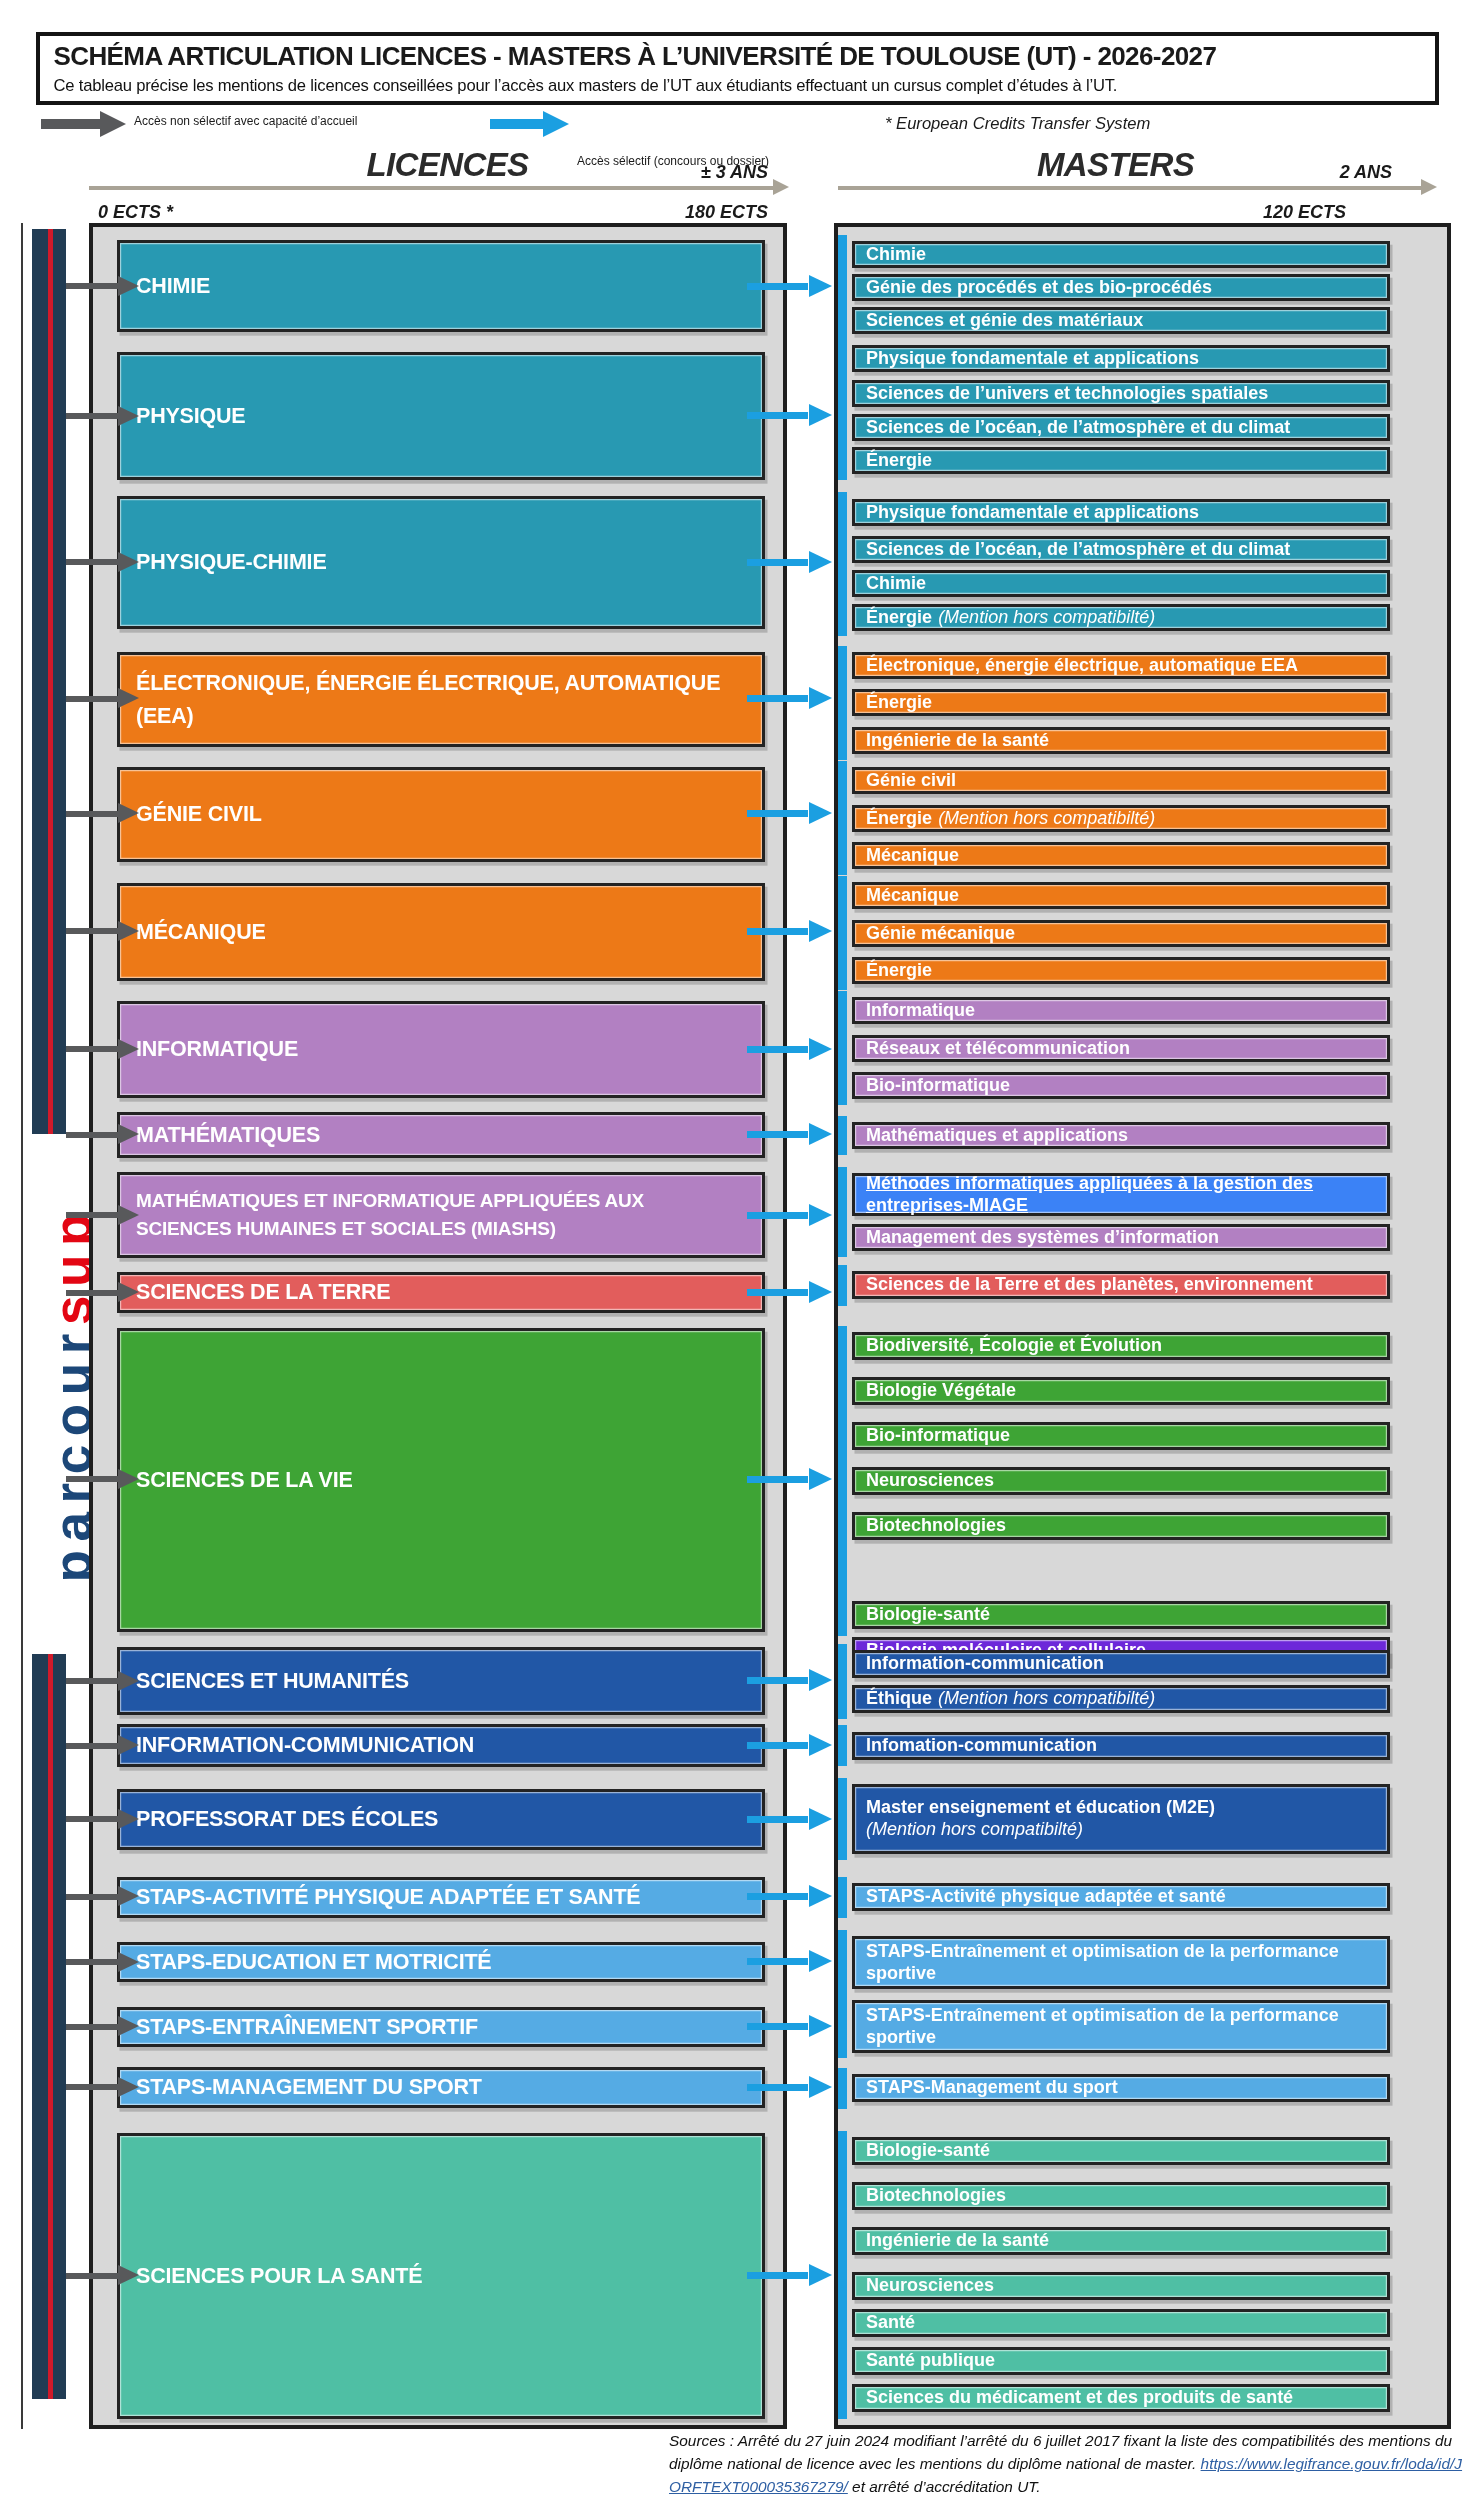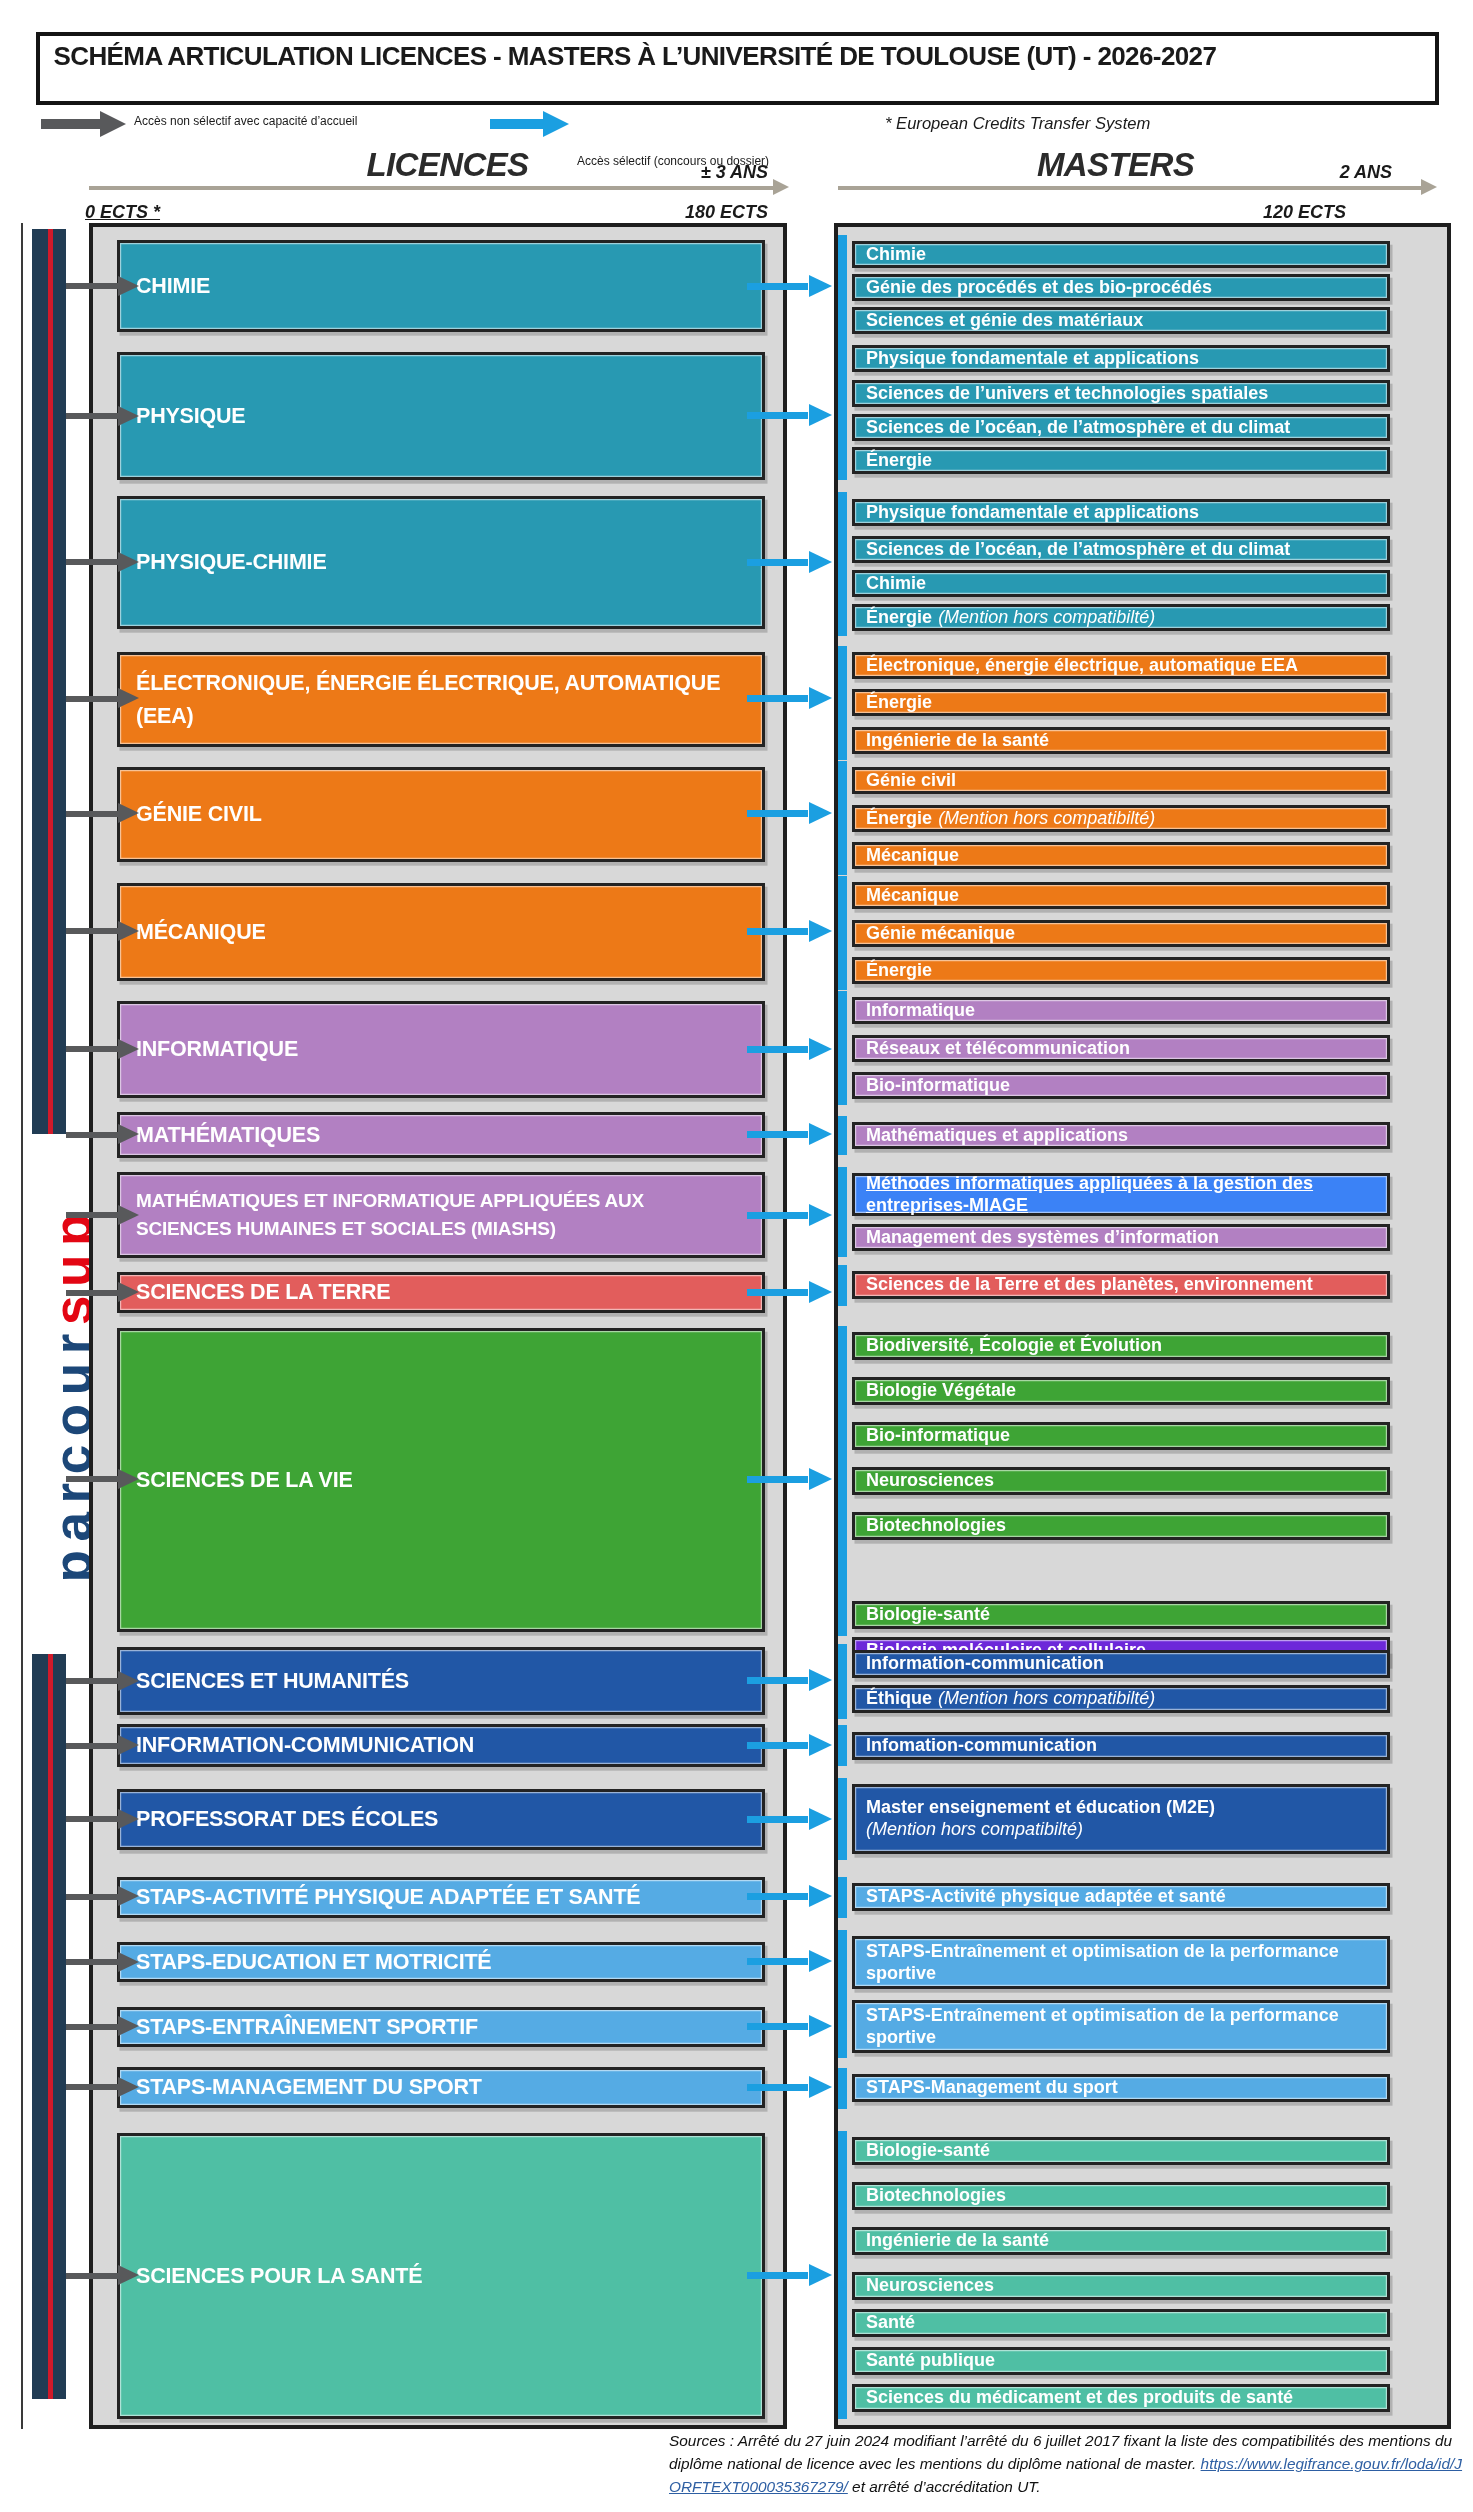--- a/index.html
+++ b/index.html
@@ -68,20 +68,21 @@
   .footer-right{left:669px;width:799px;}
   .flink{color:#2E5FA3;text-decoration:underline;word-break:break-all;cursor:pointer;}
 </style>
 </head>
 <body>
 
 <div class="page">
 
   <div class="title-box">
     <div class="page-title">SCHÉMA ARTICULATION LICENCES - MASTERS À L’UNIVERSITÉ DE TOULOUSE (UT) - 2026-2027</div>
+    <div class="page-subtitle">Ce tableau précise les mentions de licences conseillées pour l’accès aux masters de l’UT aux étudiants effectuant un cursus complet d’études à l’UT.</div>
   </div>
 
   <div>
     <div class="shaft" style="left: 41px; top: 119px; width: 59px; height: 9.8px; background: rgb(88, 89, 91);"></div>
     <div class="ahead" style="left:100px;top:111px;border-top:13px solid transparent;border-bottom:13px solid transparent;border-left:26px solid #58595B;"></div>
     <div class="legend-label" style="left:134px;top:114px;">Accès non sélectif avec capacité d’accueil</div>
 
     <div class="shaft" style="left: 490px; top: 119px; width: 53px; height: 9.8px; background: rgb(27, 159, 225);"></div>
     <div class="ahead" style="left:543px;top:111px;border-top:13px solid transparent;border-bottom:13px solid transparent;border-left:26px solid #1B9FE1;"></div>
     <div class="legend-label" style="left:577px;top:114px;margin-top:40px;">Accès sélectif (concours ou dossier)</div>
@@ -93,21 +94,21 @@
   <div class="col-header" style="left:968px;">MASTERS</div>
 
   <div class="dur-label" style="left:639px;top:162px;width:129px;text-align:right;">± 3 ANS</div>
   <div class="axis-line" style="left:89px;width:684px;"></div>
   <div class="axis-head" style="left:773px;"></div>
 
   <div class="dur-label" style="left:1263px;top:162px;width:129px;text-align:right;">2 ANS</div>
   <div class="axis-line" style="left:838px;width:583px;"></div>
   <div class="axis-head" style="left:1421px;"></div>
 
-  <div class="ects-label" style="left:85px;top:202px;text-decoration:underline;">0 ECTS *</div>
+  <div class="ects-label" style="left:98px;top:202px;">0 ECTS *</div>
   <div class="ects-label" style="left:639px;top:202px;width:129px;text-align:right;">180 ECTS</div>
   <div class="ects-label" style="left:1263px;top:202px;width:129px;text-align:left;">120 ECTS</div>
 
   <div class="side-line"></div>
   <div class="navy-seg" style="top: 229px; height: 905px; background: rgb(33, 60, 84);"></div>
   <div class="red-stripe" style="top: 229px; height: 905px; background: rgb(209, 26, 42);"></div>
   <div class="navy-seg" style="top: 1654px; height: 745px; background: rgb(33, 60, 84);"></div>
   <div class="red-stripe" style="top: 1654px; height: 745px; background: rgb(209, 26, 42);"></div>
   <div class="brand-wrap">
     <div class="brand-text">

